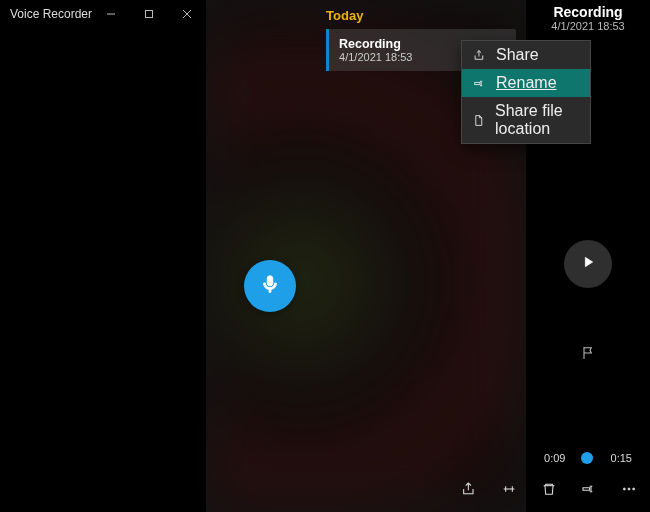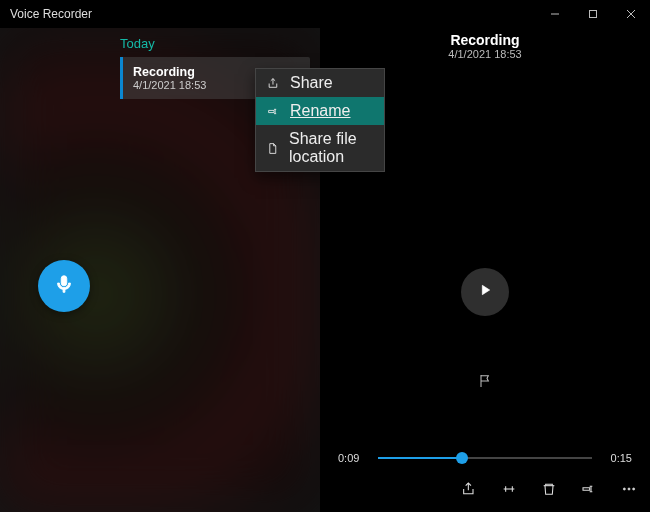--- a/index.html
+++ b/index.html
@@ -1,27 +1,27 @@
 <!DOCTYPE html>
 <html><head>
 <meta charset="utf-8">
 <style>
   * { margin: 0; padding: 0; box-sizing: border-box; font-family: "Segoe UI", sans-serif; }
   html, body { width: 650px; height: 512px; overflow: hidden; background: #000; color: #fff; }
-  .app { width: 100%; height: 100%; display: flex; flex-direction: column; justify-content: center; }
+  .app { width: 100%; height: 100%; display: flex; flex-direction: row; justify-content: center; }
   .titlebar { height: 28px; display: flex; align-items: center; justify-content: space-between; padding: 0 0 0 10px; font-size: 12px; background: #000; }
   .titlebar .title { color: #ddd; }
   .win-controls { display: flex; }
   .win-btn { width: 38px; height: 28px; display: flex; align-items: center; justify-content: center; color: #bbb; cursor: pointer; font-size: 11px; }
   .content { flex: 1; display: flex; position: relative; }
   .left-pane { width: 320px; position: relative; overflow: hidden; background: #1a1a1a; }
   .left-bg { position: absolute; inset: 0; background: radial-gradient(circle at 30% 55%, #4a5a2a 0%, #2a1a1a 35%, #5a2020 55%, #241818 80%); filter: blur(28px) brightness(.6); }
   .left-overlay { position: absolute; inset: 0; background: rgba(0,0,0,.25); }
   .left-inner { position: relative; height: 100%; padding: 0 0 0 120px; }
-  .section-header { padding: 8px 10px 6px 0; font-size: 13px; font-weight: 400; color: #14b8a6; }
+  .section-header { padding: 8px 10px 6px 0; font-size: 13px; font-weight: 700; color: #eab308; }
   .rec-item { display: flex; align-items: stretch; background: rgba(80,80,80,.45); border-radius: 2px; cursor: pointer; height: 42px; margin-right: 10px; }
   .rec-bar { width: 3px; background: #0b87d1; }
   .rec-text { padding: 5px 10px; display: flex; flex-direction: column; justify-content: center; }
   .rec-title { font-size: 12.5px; font-weight: 600; color: #fff; }
   .rec-sub { font-size: 11px; color: #ccc; }
   .record-btn { position: absolute; left: 38px; bottom: 200px; width: 52px; height: 52px; border-radius: 50%; background: #1e9fe8; display: flex; align-items: center; justify-content: center; box-shadow: 0 2px 8px rgba(0,0,0,.4); cursor: pointer; }
   .record-btn svg { width: 22px; height: 22px; fill: #fff; }
 
   .context-menu { position: absolute; left: 255px; top: 40px; width: 130px; background: #2b2b2b; border: 1px solid #454545; z-index: 50; font-size: 16px; box-shadow: 0 6px 14px rgba(0,0,0,.5); }
   .ctx-item { display: flex; align-items: center; padding: 5px 10px; gap: 10px; color: #eee; cursor: pointer; }

